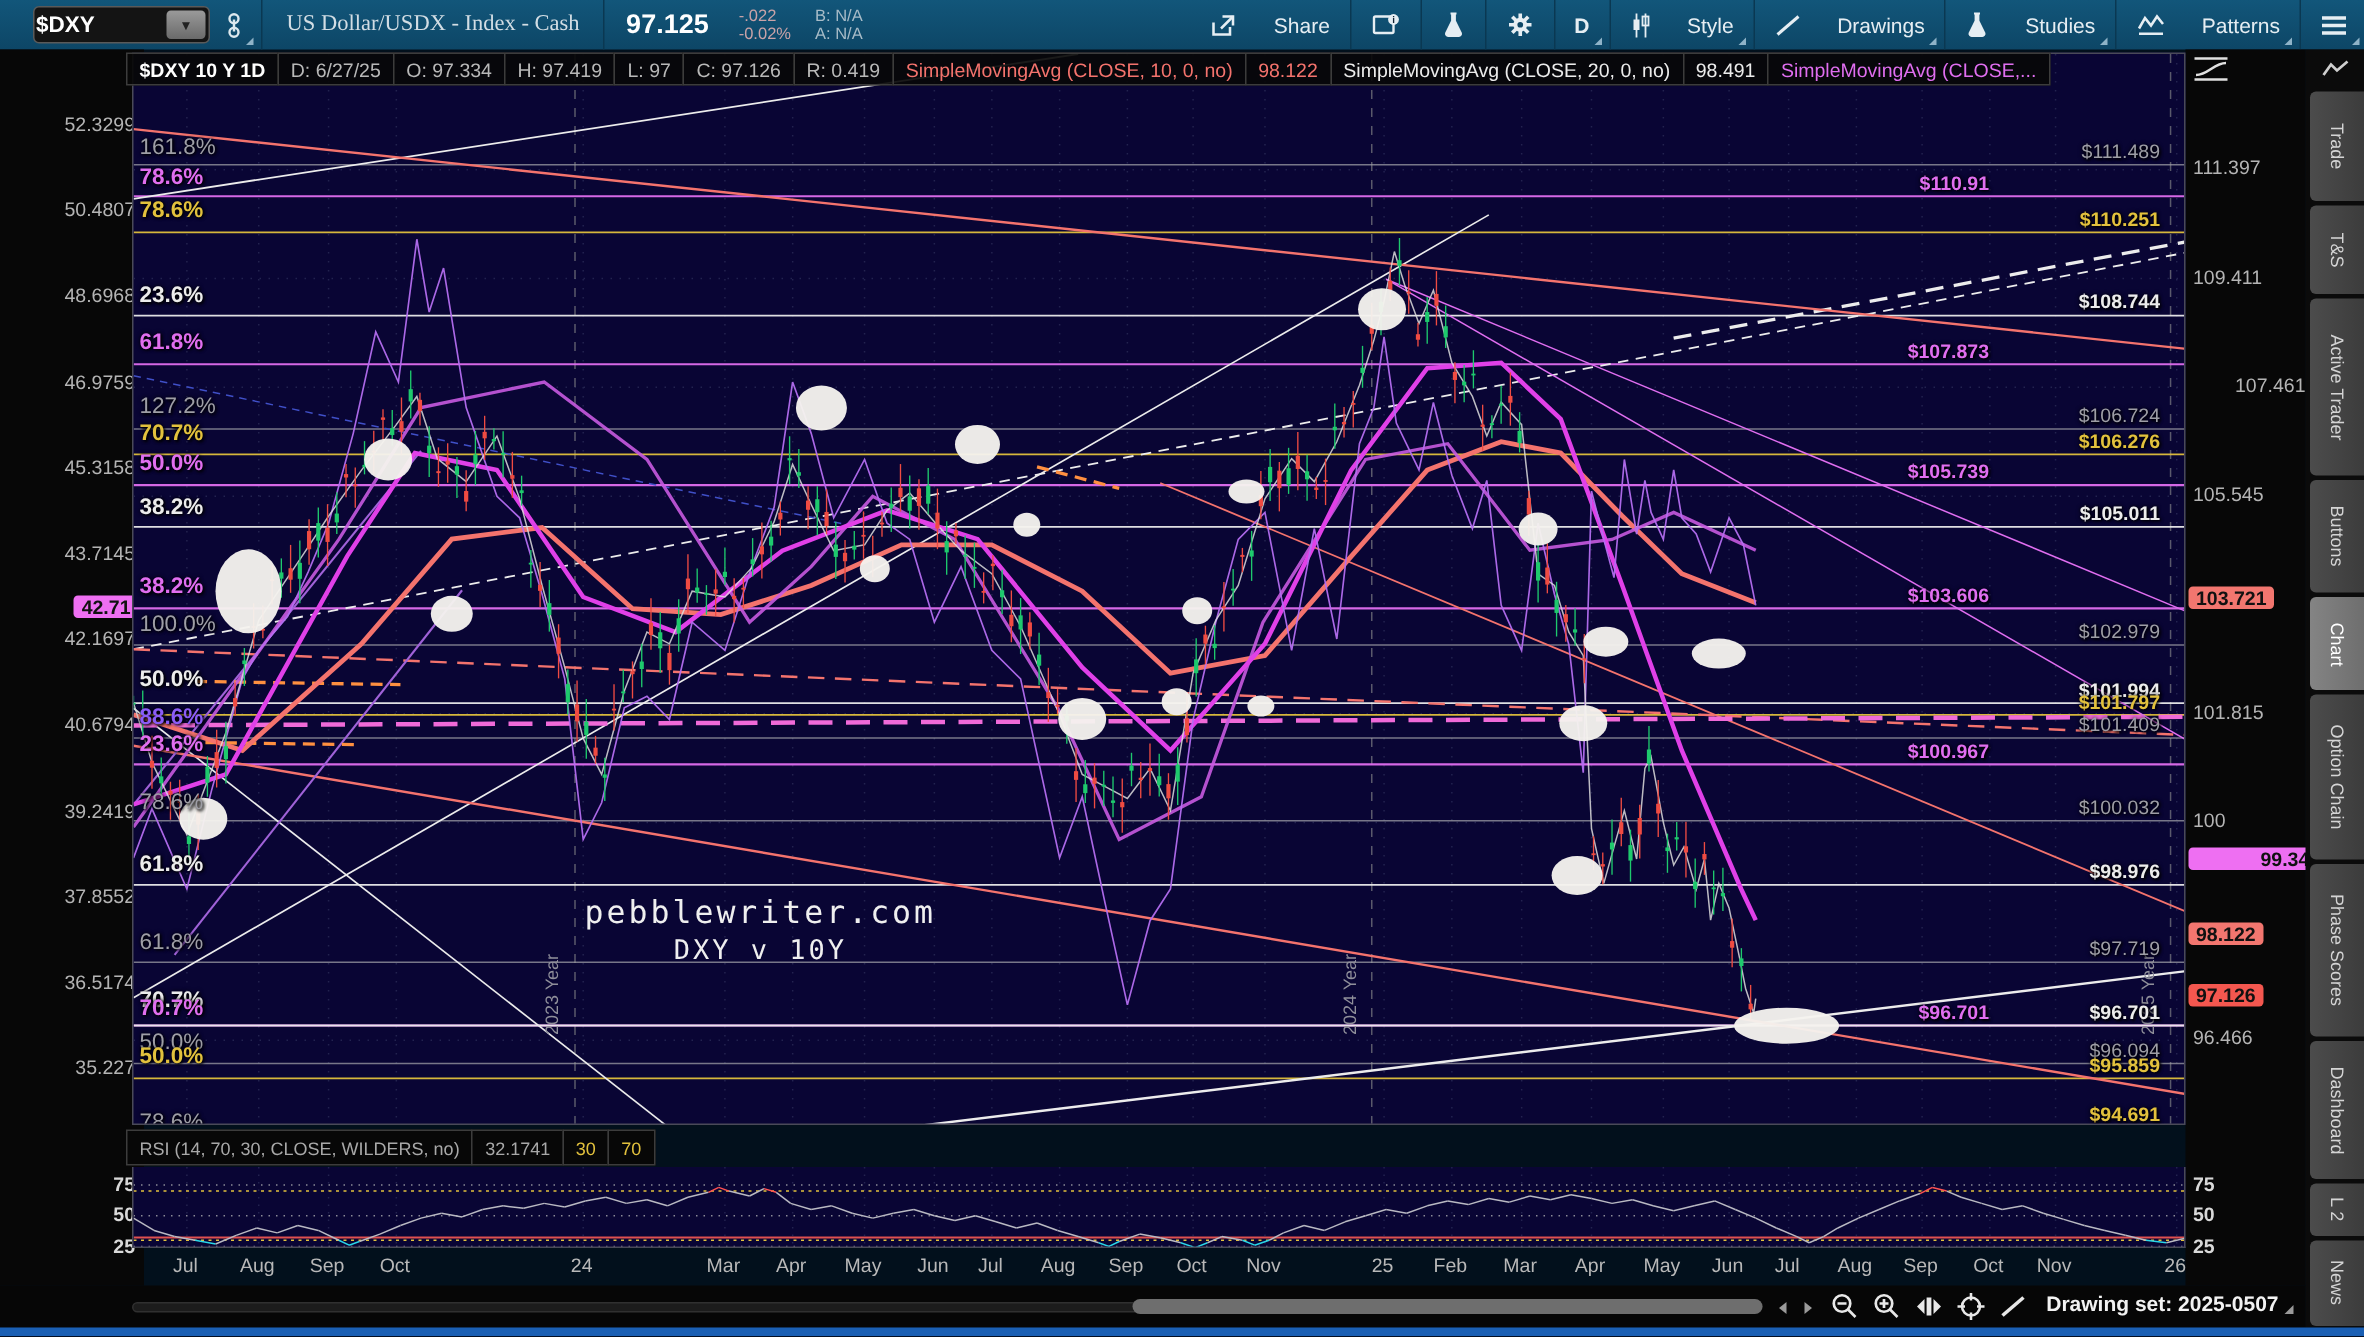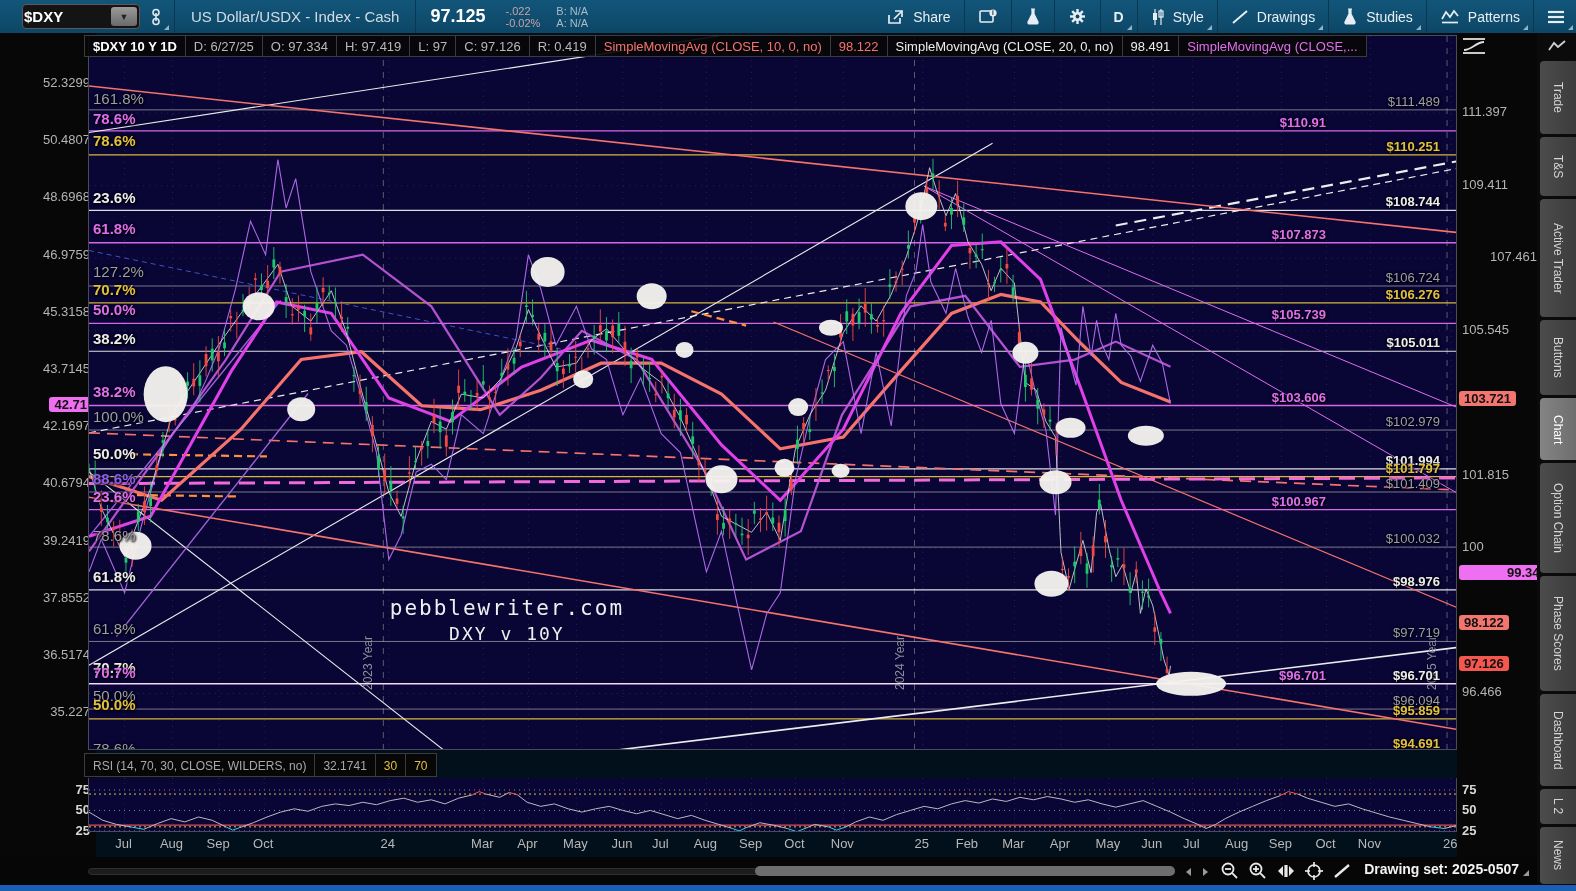--- a/index.html
+++ b/index.html
@@ -11,25 +11,25 @@
   .topbar { position:absolute; left:0; top:0; width:1576px; height:33px;
     background:linear-gradient(#12567a,#0d4666); display:flex; align-items:center; color:#dce8ee; }
   .tb-sep { width:1px; height:33px; background:#0a3852; margin:0 2px; flex:none; }
   .symbol-box { display:flex; align-items:center; background:#141414; border:1px solid #5a5a5a;
     border-radius:4px; height:25px; margin-left:22px; padding-left:1px; width:118px; }
   .symbol-box .sym { color:#fff; font-weight:bold; font-size:15px; flex:1; }
   .dd-btn { width:26px; height:19px; margin-right:2px; border-radius:3px;
     background:linear-gradient(#9a9a9a,#6a6a6a); color:#222; font-size:9px;
     display:flex; align-items:center; justify-content:center; }
   .tb-icon { position:relative; padding:0 9px; height:33px; display:flex; align-items:center; }
-  .desc { font-size:15px; color:#d2dde4; padding:0 14px; }
+  .desc { font-size:15px; color:#d2dde4; padding:0 14px;font-family:Liberation Serif, serif; }
   .last { font-size:18px; font-weight:bold; color:#fff; padding:0 12px; }
   .chg { font-size:11px; line-height:12px; color:#c9a3a8; padding:0 8px; }
   .ba  { font-size:11px; line-height:12px; color:#a8bcc8; padding:0 8px; }
-  .tb-item { position:relative; display:flex; align-items:center; gap:8px; padding:0 11px;
+  .tb-item { position:relative; display:flex; align-items:center; gap:24px; padding:0 11px;
     height:33px; font-size:14px; color:#e6eef3; cursor:pointer; }
   .spacer { flex:1; }
   .ddmark::after { content:""; position:absolute; right:3px; bottom:3px;
     border-left:5px solid transparent; border-bottom:5px solid #8fb3c8; }
   .icon-svg { display:block; }
 
   
   .left-gutter { position:absolute; left:0; top:33px; width:96px; height:824px; background:#070707; }
   .right-gutter { position:absolute; left:1457px; top:33px; width:80px; height:824px; background:#070707; }
   .plot { position:absolute; left:88px; top:35px; width:1369px; height:715px;

